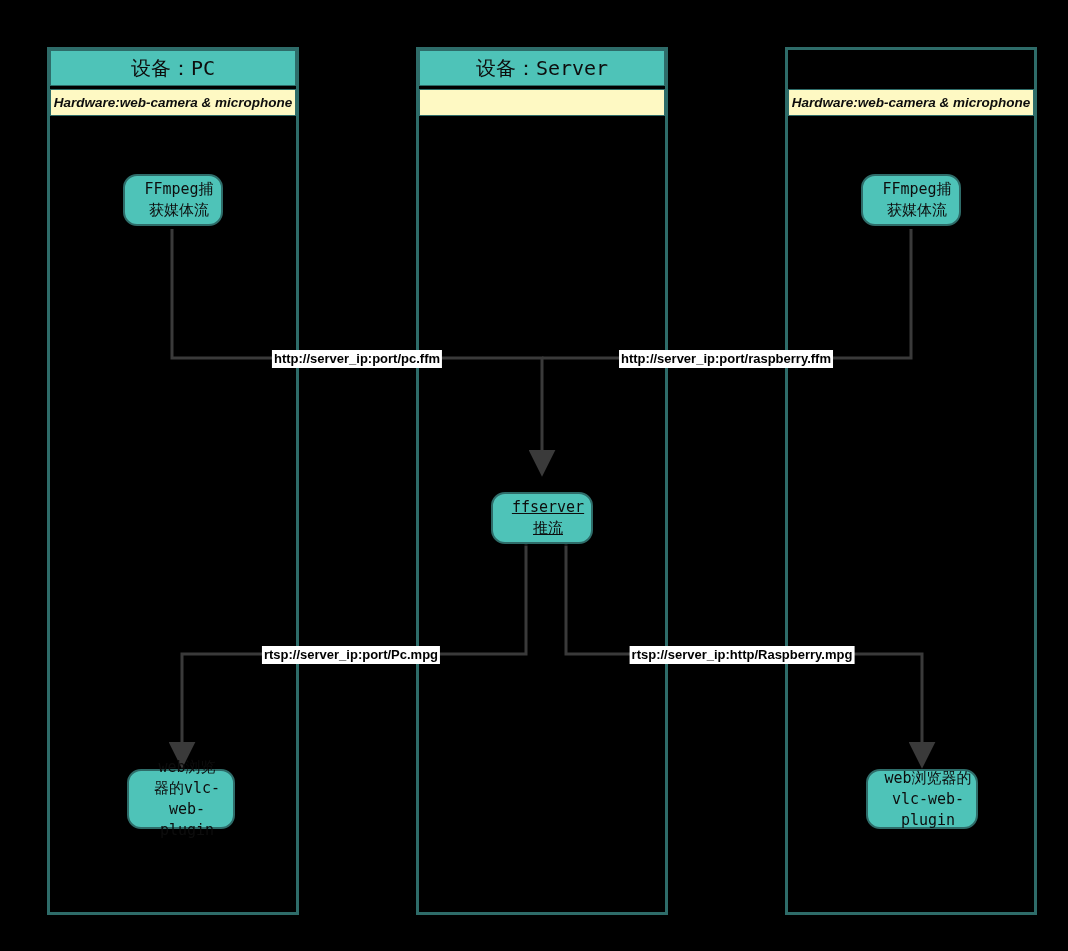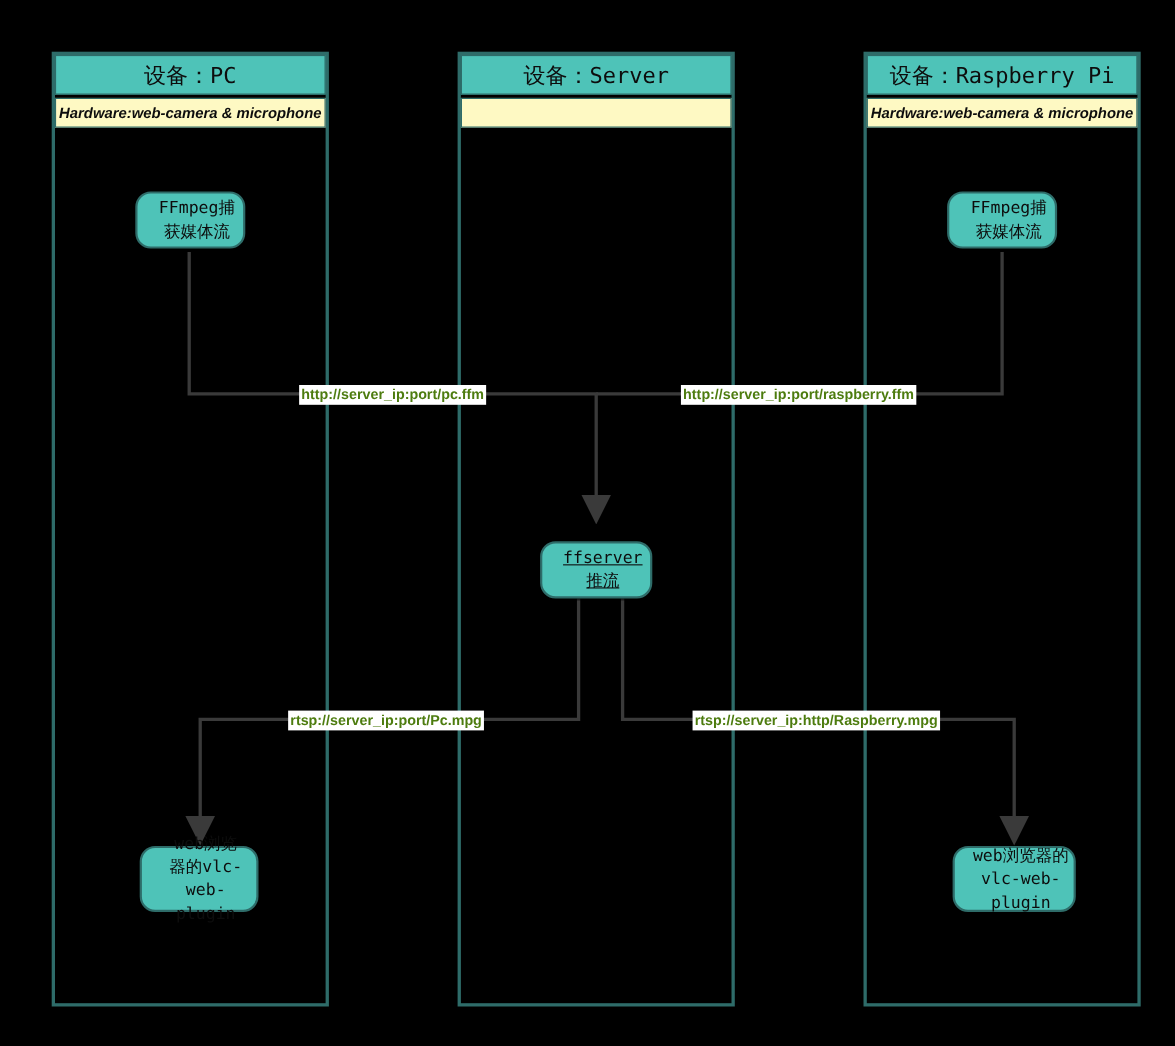--- a/index.html
+++ b/index.html
@@ -92,21 +92,21 @@
     white-space: normal;
     word-break: break-word;
   }
   .node.overflow .node-text {
     width: 78%;
   }
   
   .edge-label {
     position: absolute;
     background: #ffffff;
-    color: #4d7c0f;
+    color: #000000;
     font-family: "Liberation Sans", sans-serif;
     font-weight: bold;
     font-size: 13px;
     line-height: 16px;
     padding: 1px 2px;
     white-space: nowrap;
     transform: translate(-50%, -50%);
   }
 </style>
 </head>
@@ -141,23 +141,20 @@
     <span>Hardware:web-camera &amp; microphone</span>
   </div>
 
   <div class="lane-title" style="left:419px; top:50px; width:246px; height:36px;">
     <span>设备：Server</span>
   </div>
   <div class="lane-sub" style="left:419px; top:89px; width:246px; height:27px;">
     <span></span>
   </div>
 
-  <div class="lane-title" style="left:788px; top:50px; width:246px; height:36px;">
-    <span style="width:100%;">设备：Raspberry Pi</span>
-  </div>
   <div class="lane-sub" style="left:788px; top:89px; width:246px; height:27px;">
     <span>Hardware:web-camera &amp; microphone</span>
   </div>
 
   <div class="node" style="left:123px; top:174px; width:100px; height:52px;">
     <span class="node-text">FFmpeg捕获媒体流</span>
   </div>
 
   <div class="node" style="left:861px; top:174px; width:100px; height:52px;">
     <span class="node-text">FFmpeg捕获媒体流</span>

